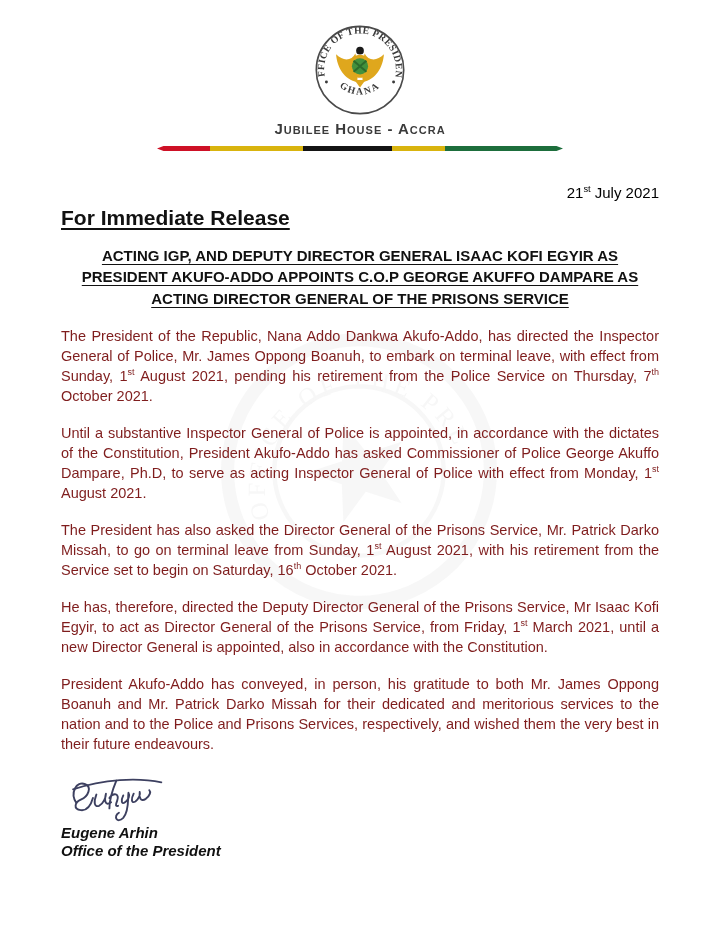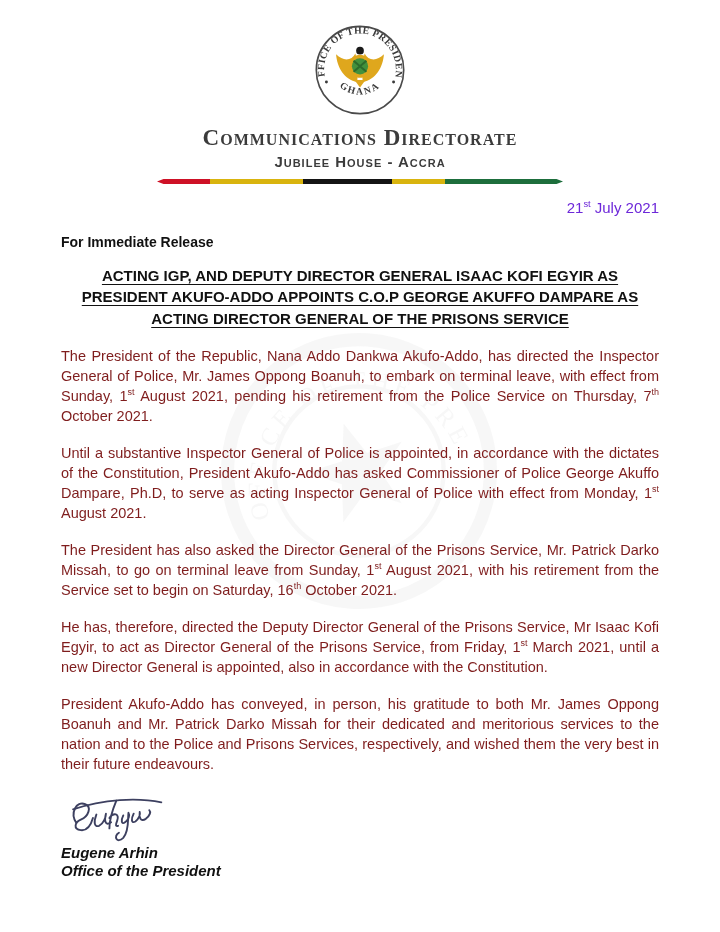--- a/index.html
+++ b/index.html
@@ -33,24 +33,24 @@
     clip-path:polygon(0 50%, 1.6% 0, 98.4% 0, 100% 50%, 98.4% 100%, 1.6% 100%);
   }
   .flag-divider .seg{ height:100%; }
   .seg-red{ width:13%; background:#ce1126; }
   .seg-gold1{ width:23%; background:#d9b40e; }
   .seg-black{ width:22%; background:#141414; }
   .seg-gold2{ width:13%; background:#d9b40e; }
   .seg-green{ width:29%; background:#1d6e3c; }
   
   .content{ position:relative; z-index:1; padding:0 61px; }
-  .date-line{ margin-top:15px; text-align:right; font-size:15px; color:#6d28d9; }
+  .date-line{ margin-top:33px; text-align:right; font-size:15px; color:#000000; }
   .release-label{
-    margin-top:18px; font-size:14px; font-weight:bold;
-    text-underline-offset:3px; color:#111;
+    margin-top:5px; font-size:21px; font-weight:bold;
+    text-decoration:underline; text-underline-offset:3px; color:#111;
   }
   .headline{ margin-top:15px; text-align:center; }
   .headline-line{
     font-size:15px; font-weight:bold; color:#111; line-height:1.42;
     text-decoration:underline; text-underline-offset:3px;
   }
   .paragraph{
     margin:0; margin-top:17px; font-size:14.5px; line-height:1.38;
     text-align:justify; color:#7f1d1d;
   }
@@ -95,21 +95,20 @@
         <path d="M47 63 C33 61 25 47 24 33 C32 41 41 40 45 32 C47 40 48 51 47 63 Z" fill="#dfa71d"></path>
         <path d="M53 63 C67 61 75 47 76 33 C68 41 59 40 55 32 C53 40 52 51 53 63 Z" fill="#dfa71d"></path>
         <circle cx="50" cy="29" r="4.2" fill="#1a1a1a"></circle>
         <ellipse cx="50" cy="46" rx="10.5" ry="12.5" fill="#dfa71d"></ellipse>
         <circle cx="50" cy="46" r="8.8" fill="#43913d"></circle>
         <path d="M43 40 L57 52 M57 40 L43 52" stroke="#2c6b2c" stroke-width="2.2"></path>
         <path d="M44 61 L56 61 L50 69 Z" fill="#dfa71d"></path>
       </g>
     </svg>
 
-    <div class="org-name">Communications Directorate</div>
     <div class="org-address">Jubilee House - Accra</div>
 
     <div class="flag-divider">
       <span class="seg seg-red"></span>
       <span class="seg seg-gold1"></span>
       <span class="seg seg-black"></span>
       <span class="seg seg-gold2"></span>
       <span class="seg seg-green"></span>
     </div>
   </header>

